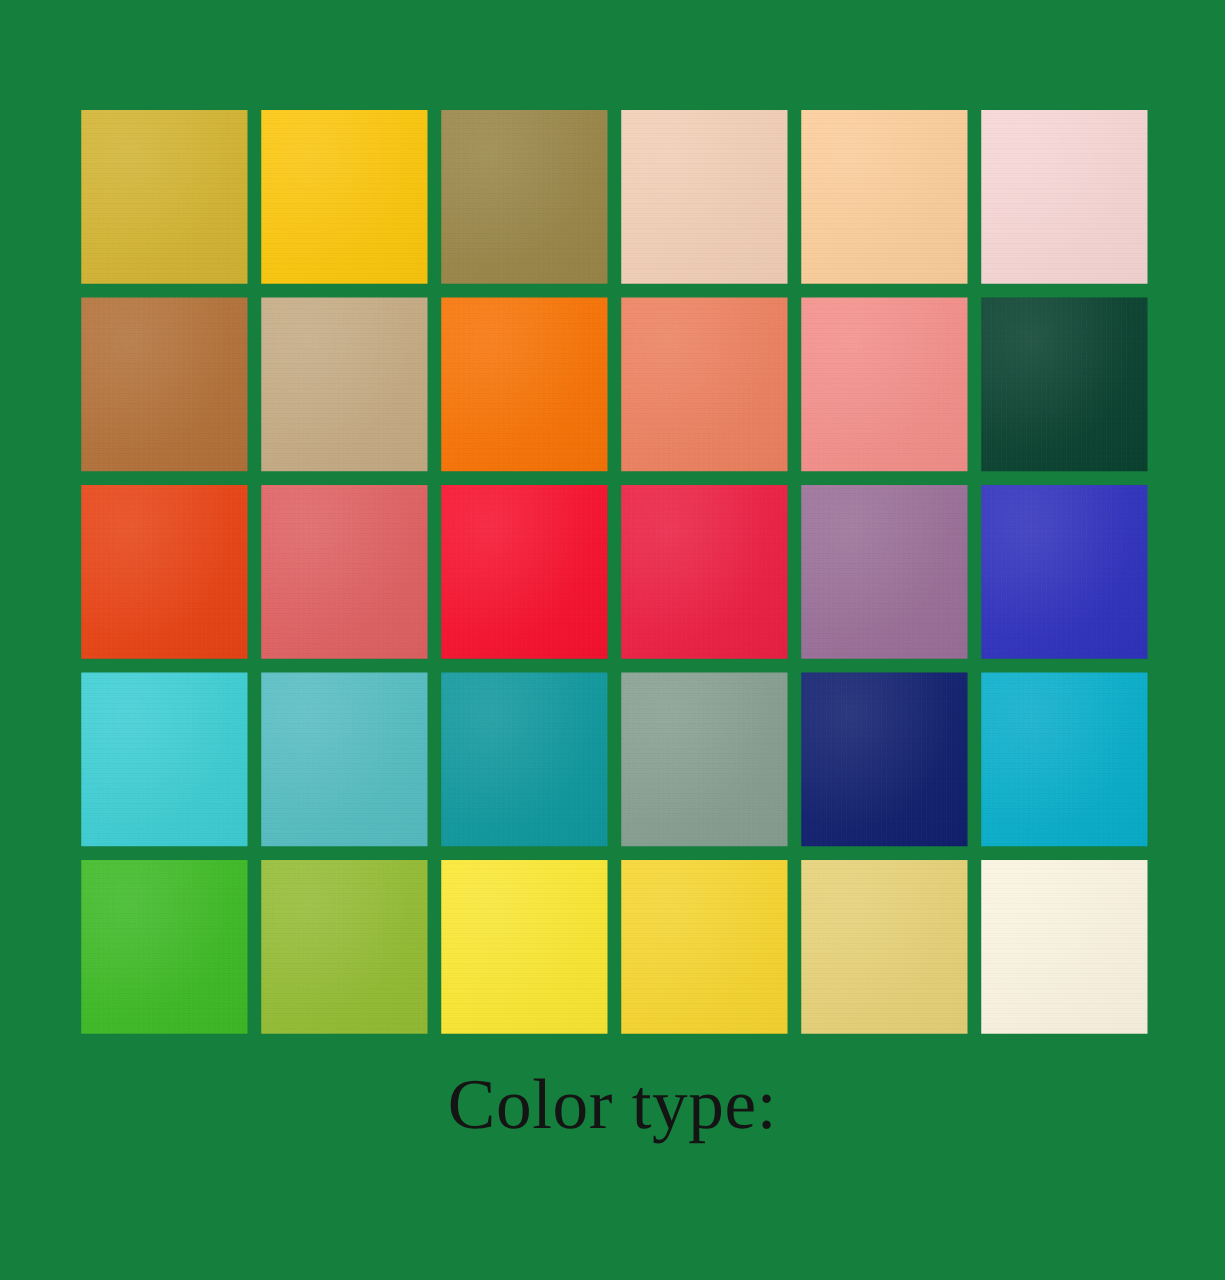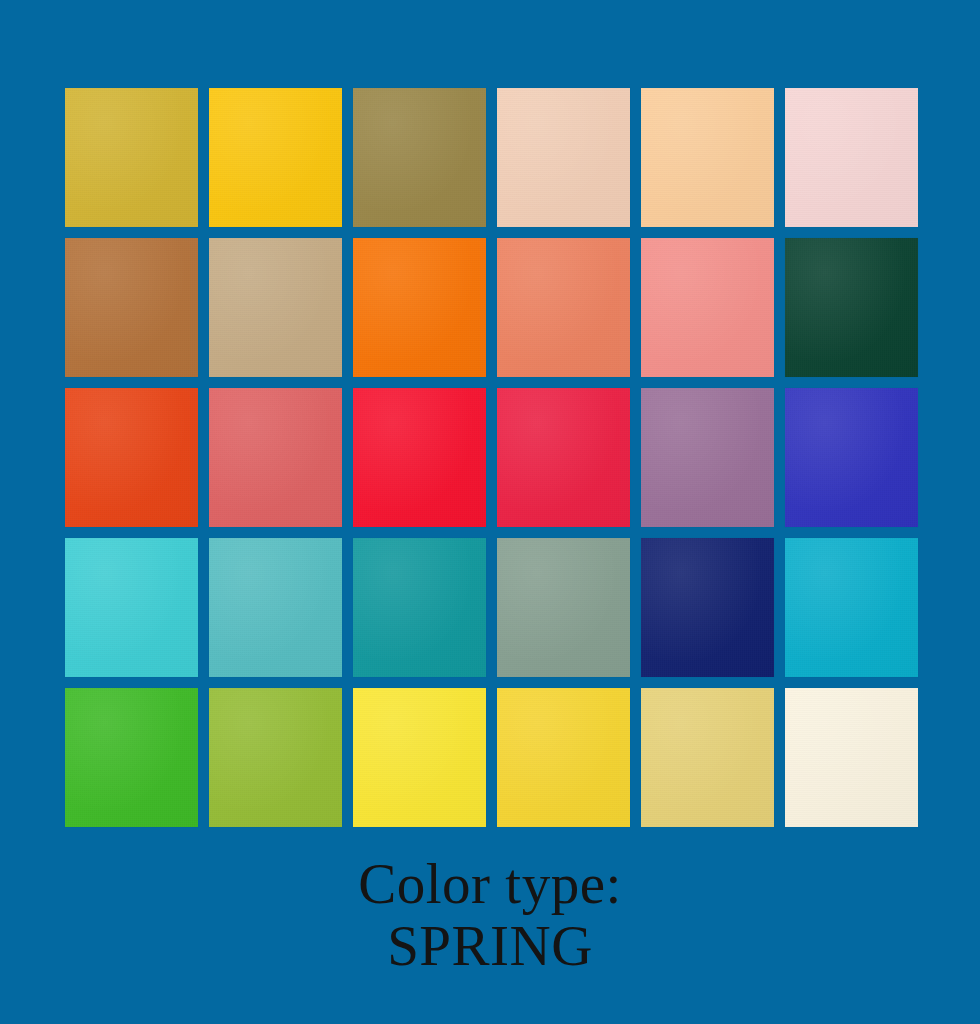--- a/index.html
+++ b/index.html
@@ -13,21 +13,21 @@
     height: 1024px;
     overflow: hidden;
     font-family: "Liberation Serif", "DejaVu Serif", serif;
     -webkit-font-smoothing: antialiased;
   }
 
   #palette-page {
     position: relative;
     width: 980px;
     height: 1024px;
-    background: #0369a1;
+    background: #15803d;
     box-sizing: border-box;
     padding-left: 31px;
   }
 
   
   #swatch-grid {
     position: absolute;
     left: 65px;
     top: 88px;
     width: 853px;   
@@ -140,16 +140,15 @@
       <div class="swatch" style="background-color: rgb(149, 189, 53);"></div>
       <div class="swatch" style="background-color: rgb(251, 232, 51);"></div>
       <div class="swatch" style="background-color: rgb(247, 214, 49);"></div>
       <div class="swatch" style="background-color: rgb(231, 210, 120);"></div>
       <div class="swatch" style="background-color: rgb(251, 244, 225);"></div>
     </div>
   </div>
 
   <div id="caption" style="color: rgb(20, 20, 20);">
     <span class="line" id="caption-line-1">Color type:</span>
-    <span class="line" id="caption-line-2">SPRING</span>
   </div>
 
 </div>
 
 </body></html>

